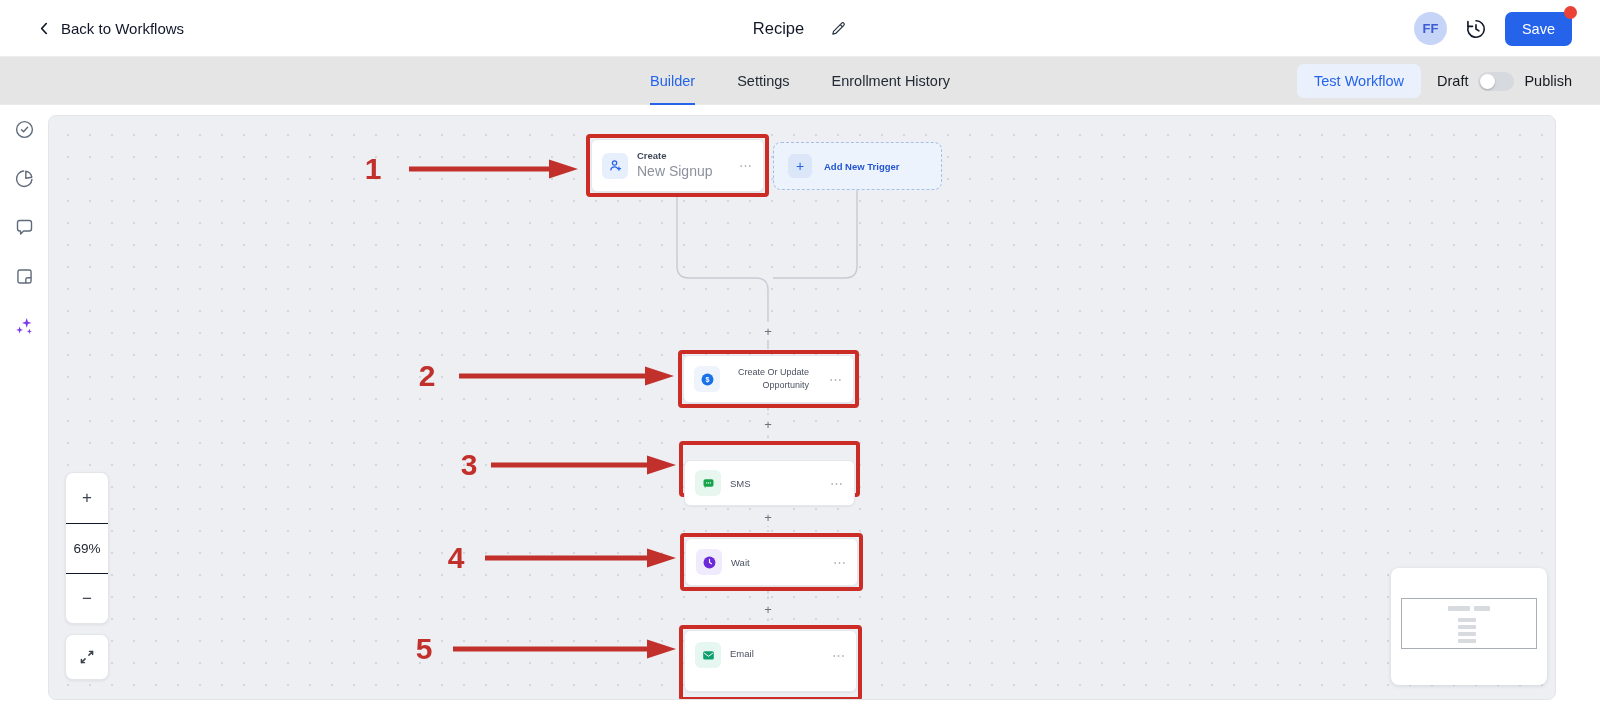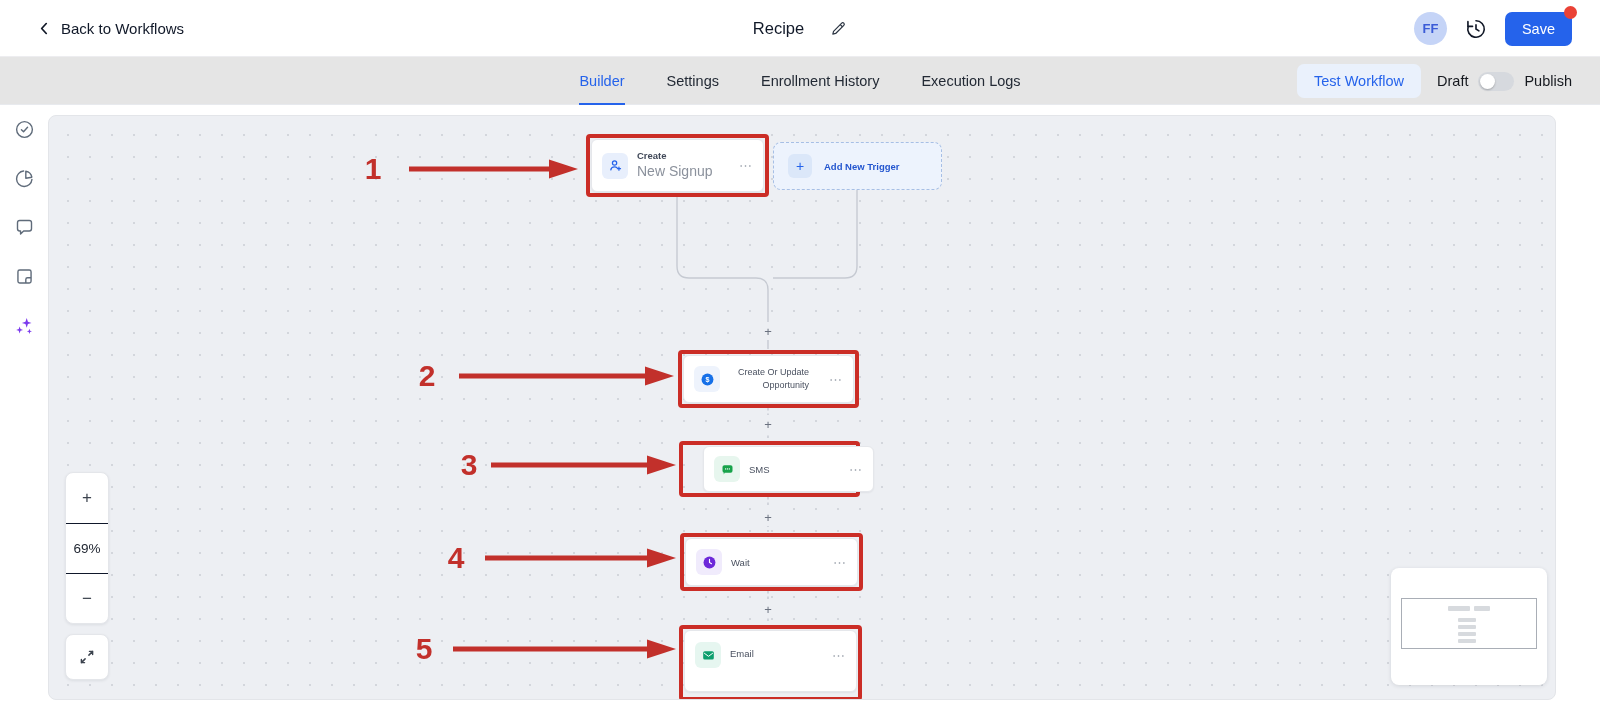--- a/index.html
+++ b/index.html
@@ -126,21 +126,20 @@
       <div class="save-dot"></div>
     </div>
   </div>
 </div>
 
 <div class="tabbar">
   <div class="tabs">
     <div class="tab active">Builder</div>
     <div class="tab">Settings</div>
     <div class="tab">Enrollment History</div>
-    <div class="tab">Execution Logs</div>
   </div>
   <div class="tabbar-right">
     <button class="test-btn">Test Workflow</button>
     <div class="toggle-group">
       <span class="toggle-label">Draft</span>
       <div class="switch">
           <div class="knob"></div>
         </div>
       <span class="toggle-label">Publish</span>
     </div>
@@ -245,21 +244,21 @@
     <div class="node-icon" style="background:#eef3fc;">
       <svg viewBox="0 0 24 24">
           <circle cx="12" cy="12" r="9.5" fill="#1670e8"></circle>
           <text x="12" y="16.2" font-size="11.5" font-weight="bold" fill="#fff" text-anchor="middle" font-family="Liberation Sans, sans-serif">$</text>
         </svg>
     </div>
     <span class="node-label wrap">Create Or Update Opportunity</span>
     <span class="node-menu">⋯</span>
   </div>
 
-  <div class="node-card" style="left:635px; top:330px; width:171px; height:46px;margin-left:19px;">
+  <div class="node-card" style="left:635px; top:344px; width:171px; height:46px;">
     <div class="node-icon" style="background:#e7f6ee;">
       <svg viewBox="0 0 24 24">
           <rect x="4" y="5" width="16" height="12" rx="3" fill="#17a34a"></rect>
           <path d="M8 16.5L6 20v-3.5z" fill="#17a34a"></path>
           <circle cx="9" cy="11" r="1.1" fill="#fff"></circle>
           <circle cx="12" cy="11" r="1.1" fill="#fff"></circle>
           <circle cx="15" cy="11" r="1.1" fill="#fff"></circle>
         </svg>
     </div>
     <span class="node-label">SMS</span>

